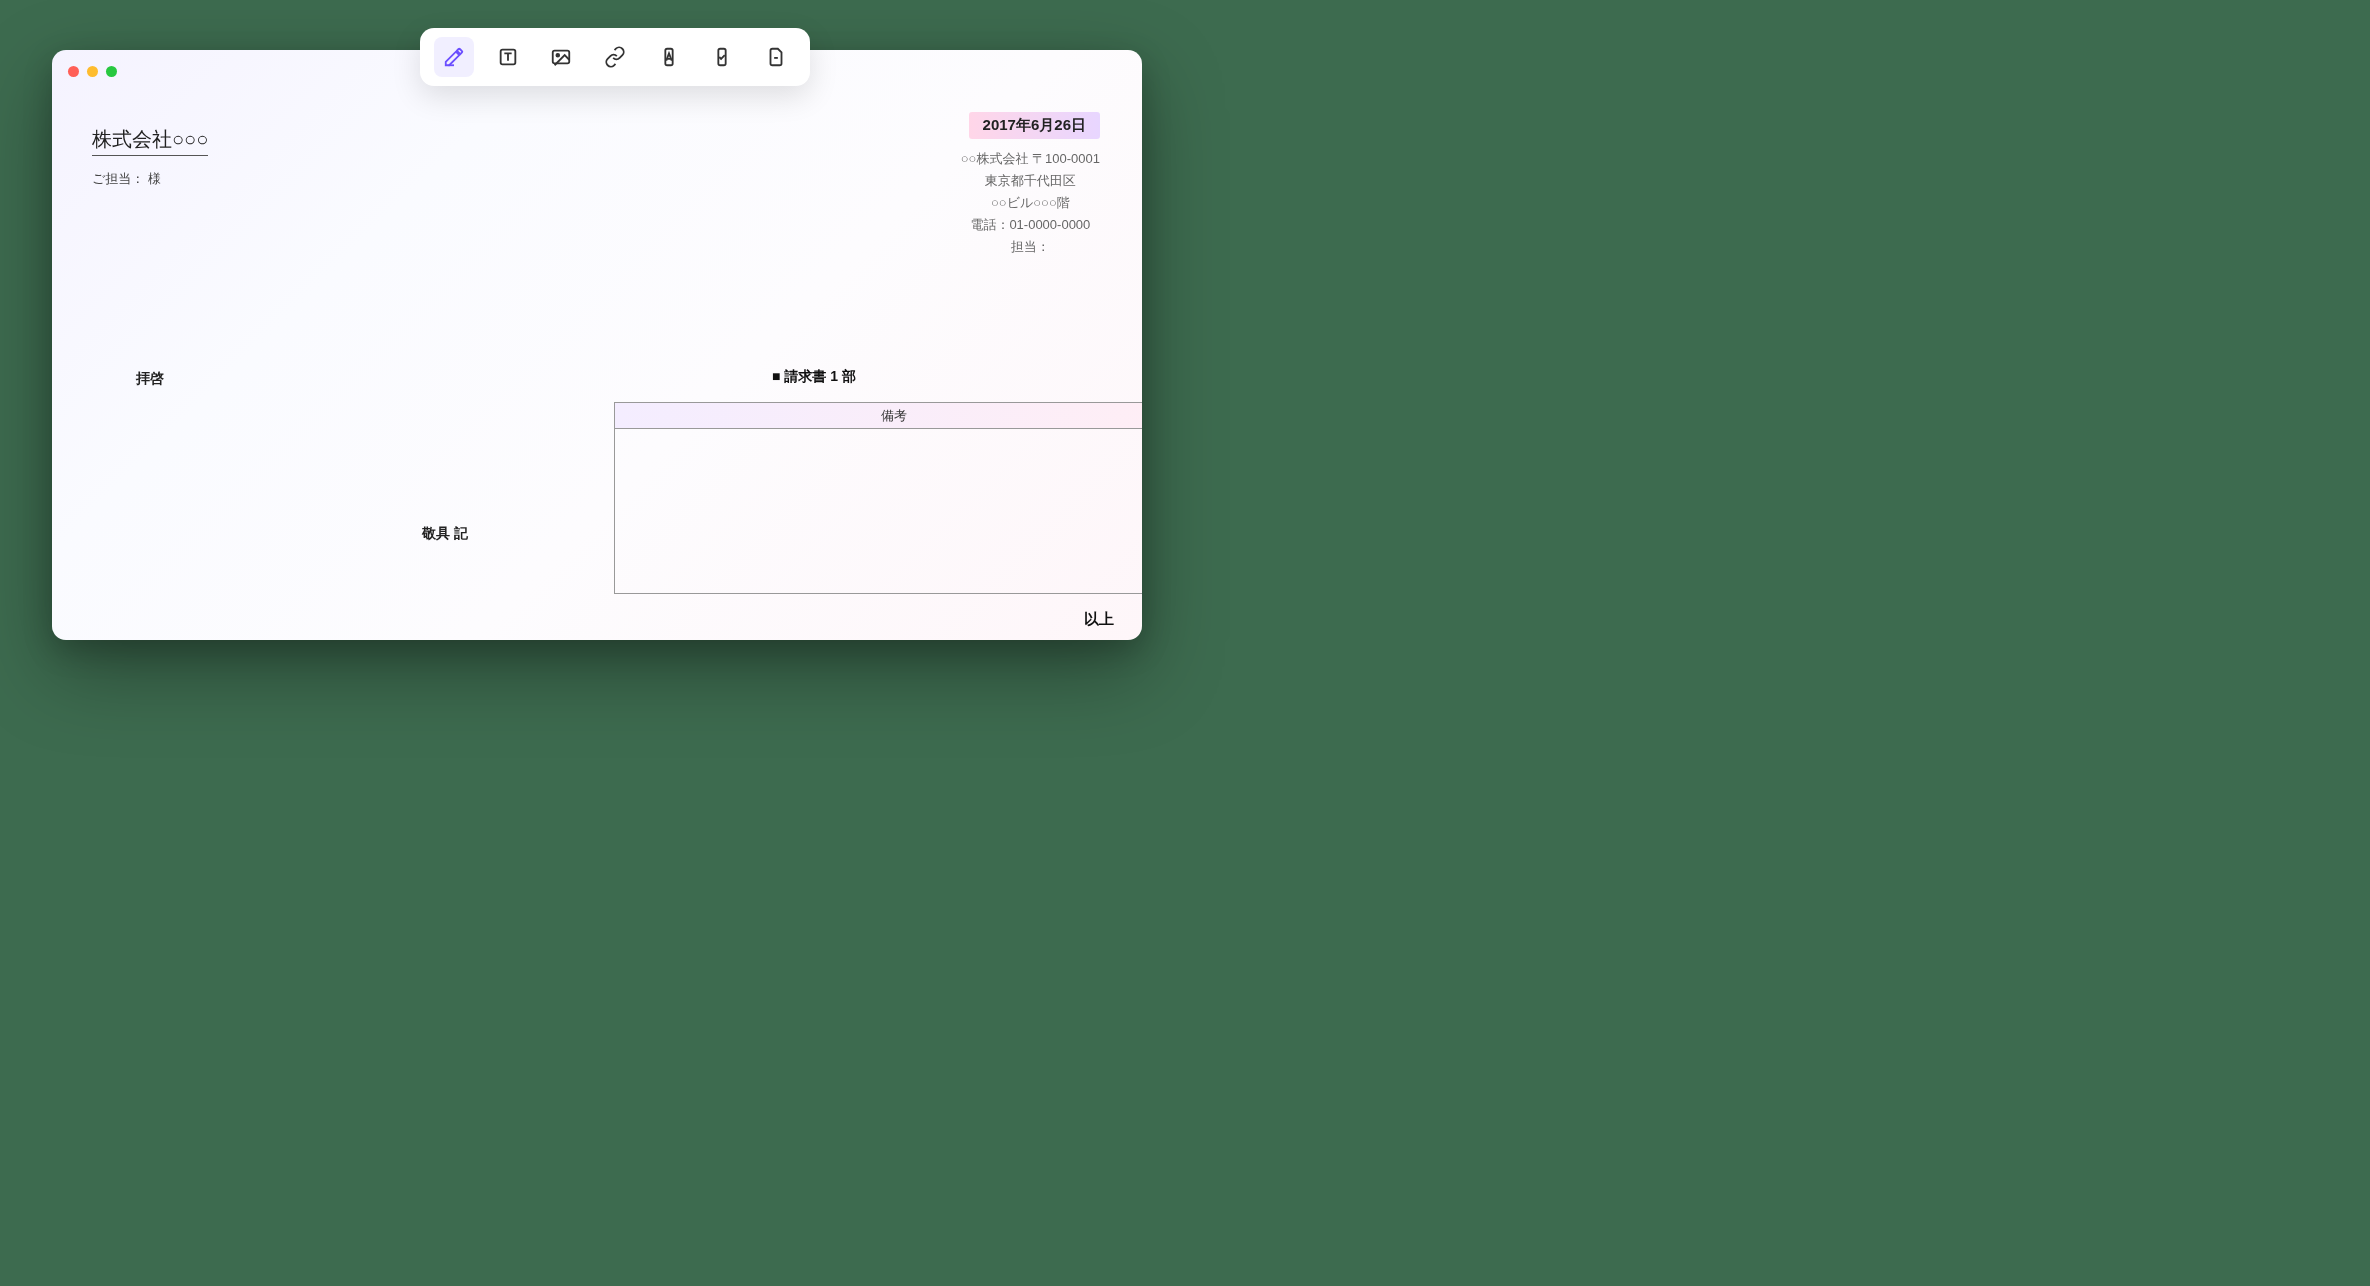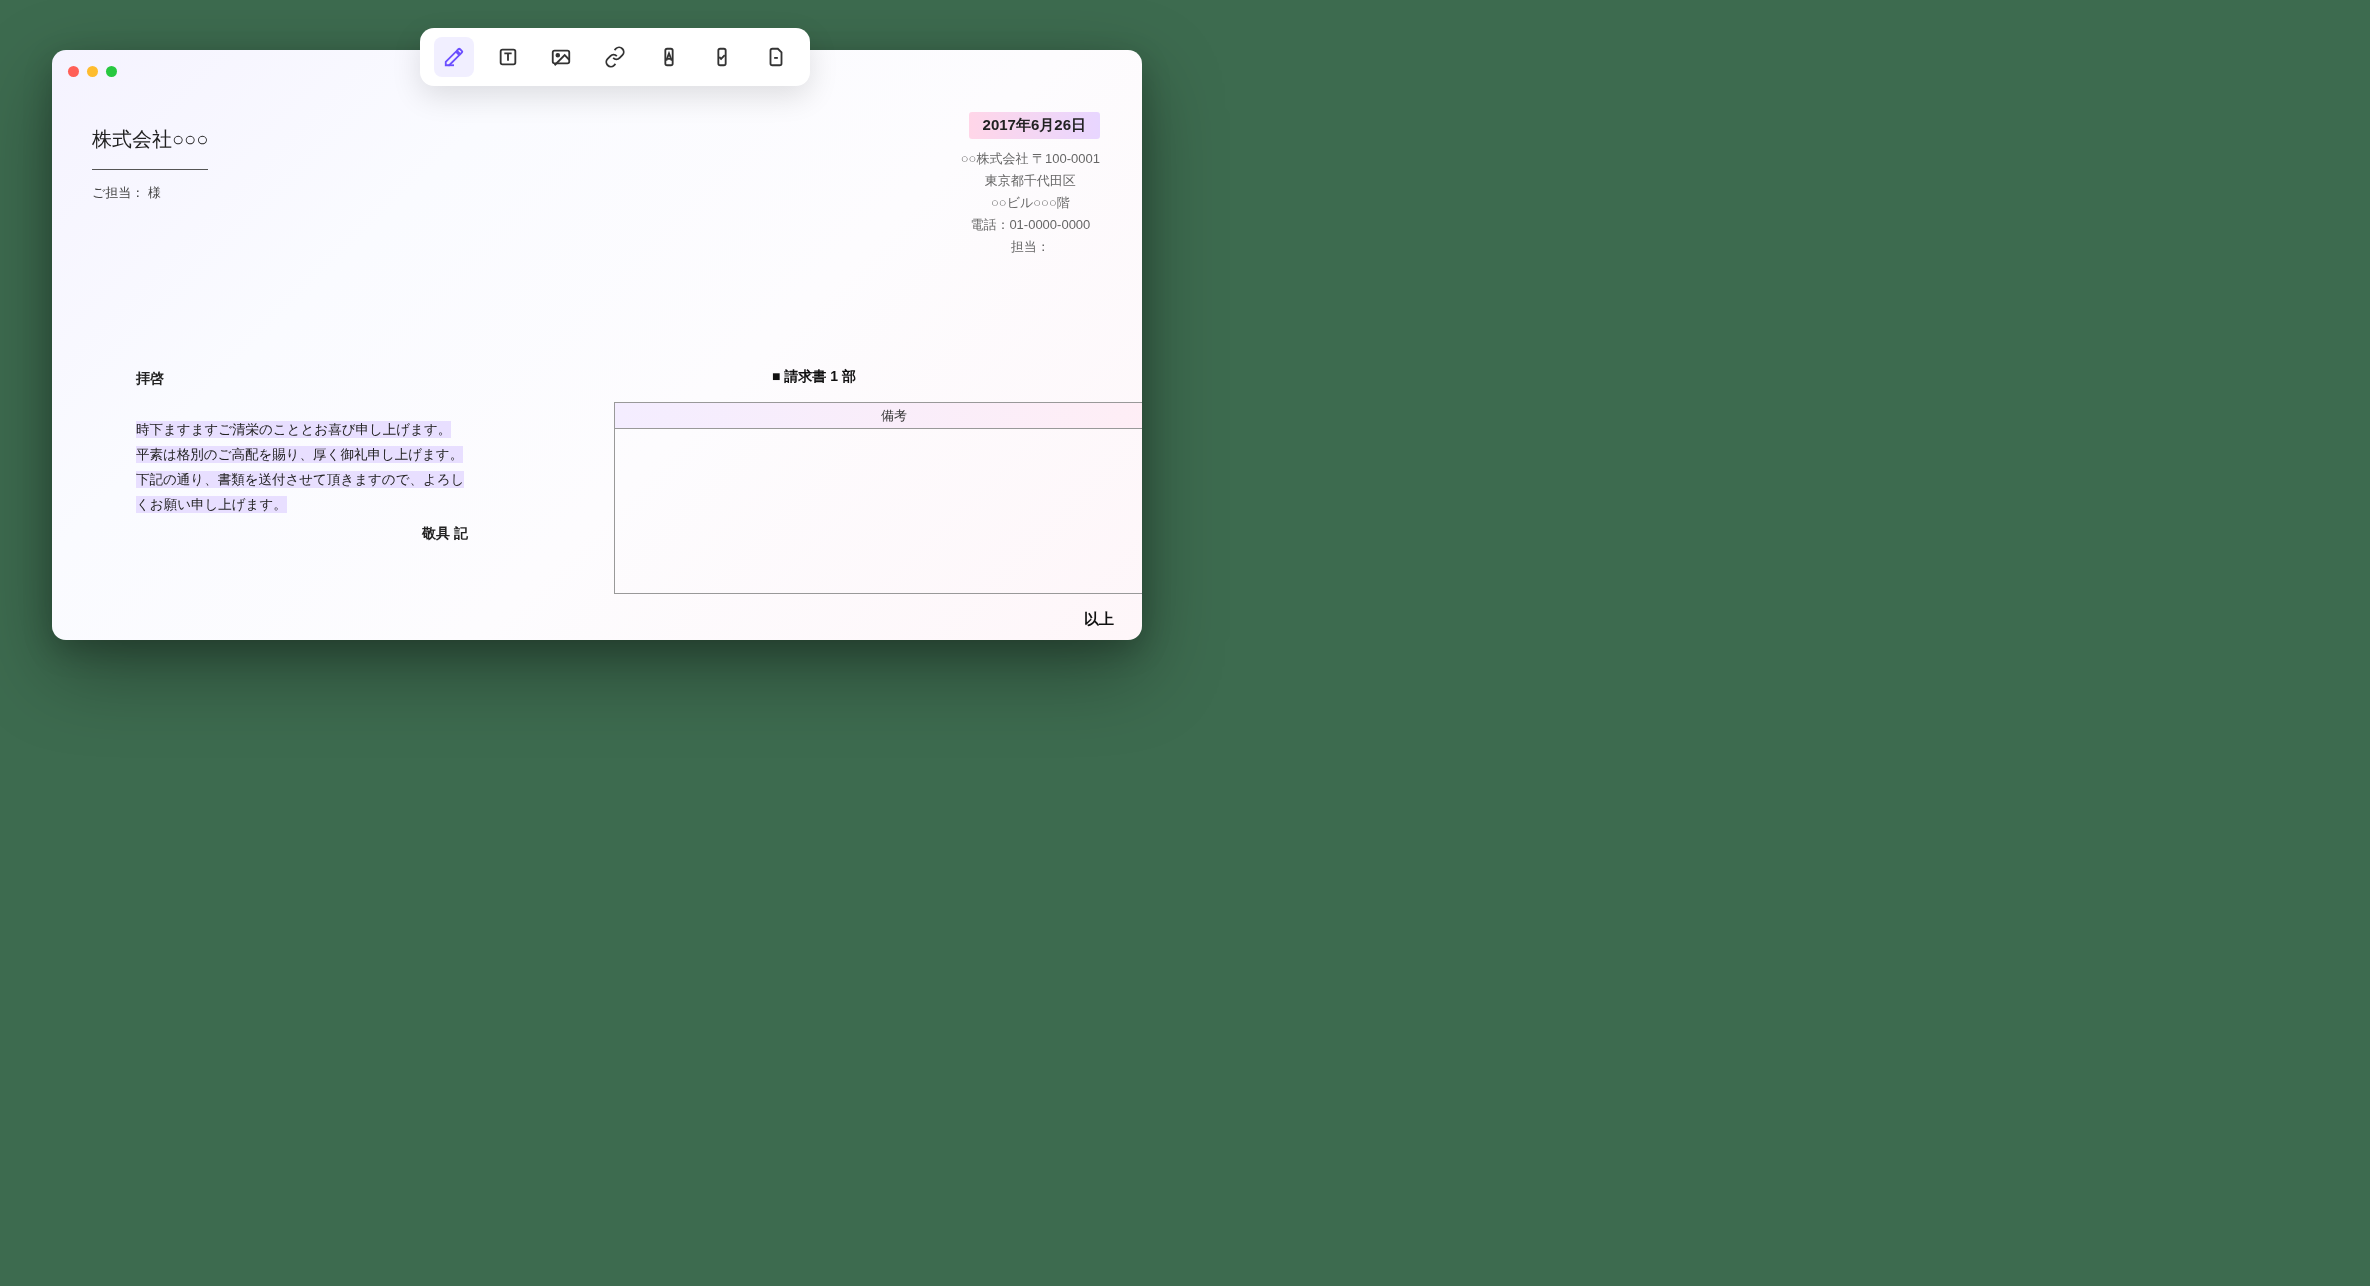--- a/index.html
+++ b/index.html
@@ -71,21 +71,21 @@
   bottom: 0;
   padding: 20px 40px 30px 40px;
 }
 
 .company-name {
   font-size: 20px;
   font-weight: 500;
   color: #222;
   border-bottom: 1.5px solid #555;
   display: inline-block;
-  padding-bottom: 16px;
+  padding-bottom: 2px;
 }
 .contact-label {
   font-size: 13px;
   color: #444;
   margin-top: 14px;
 }
 
 .date-badge {
   position: absolute;
   top: 62px;
@@ -313,26 +313,20 @@
     <div>○○株式会社 〒100-0001</div>
     <div>東京都千代田区</div>
     <div>○○ビル○○○階</div>
     <div>電話：01-0000-0000</div>
     <div>担当：</div>
   </div>
 
 
   <div class="greeting">拝啓</div>
 
-  <div class="body-text">
-    <span>時下ますますご清栄のこととお喜び申し上げます。</span><br>
-    <span>平素は格別のご高配を賜り、厚く御礼申し上げます。</span><br>
-    <span>下記の通り、書類を送付させて頂きますので、よろし</span><br>
-    <span>くお願い申し上げます。</span>
-  </div>
 
   <div class="closing">敬具 記</div>
 
   <div class="invoice-label">■ 請求書 1 部</div>
 
   <div class="remarks-table">
     <div class="remarks-header">備考</div>
   </div>
 
   <div class="end-label">以上</div>

